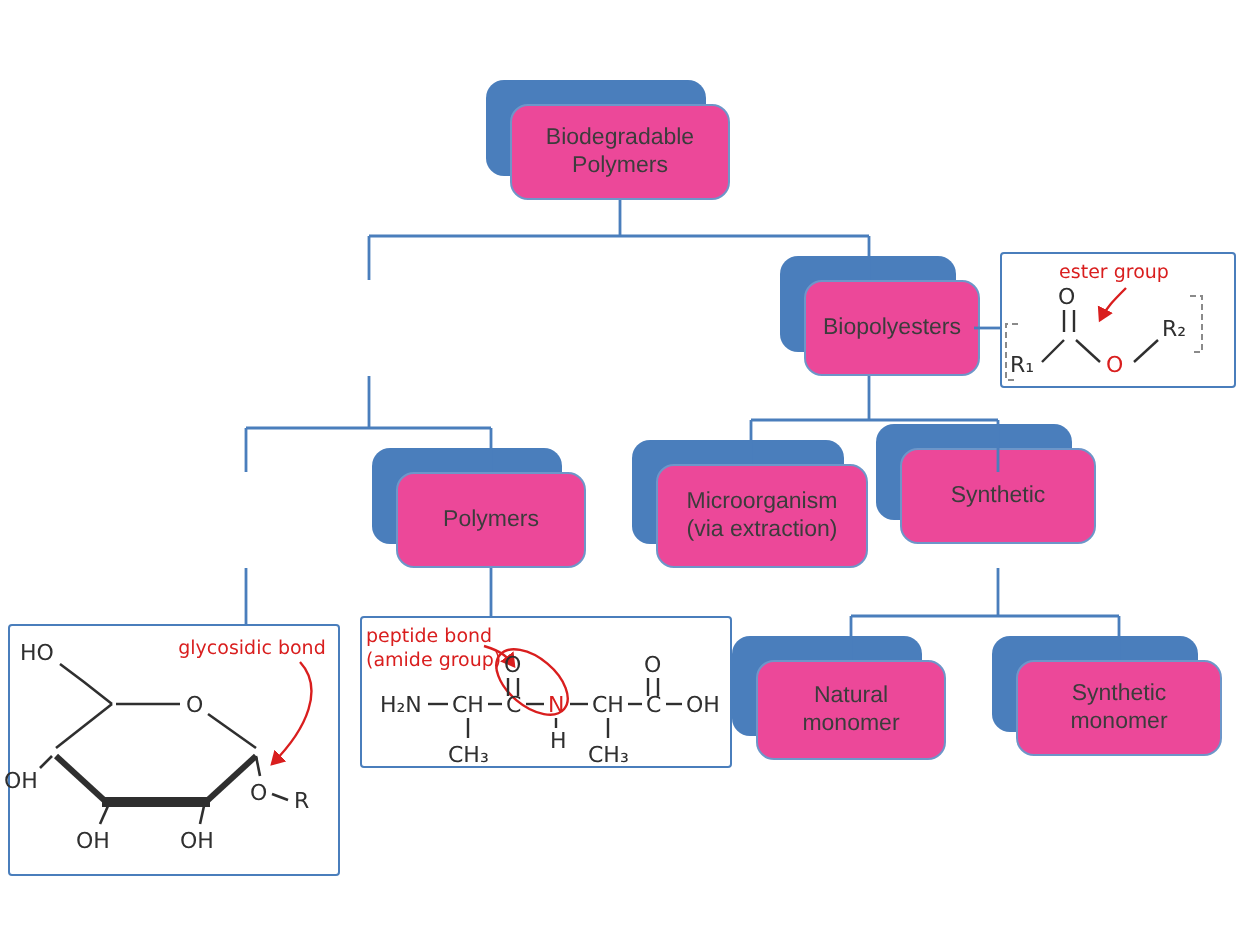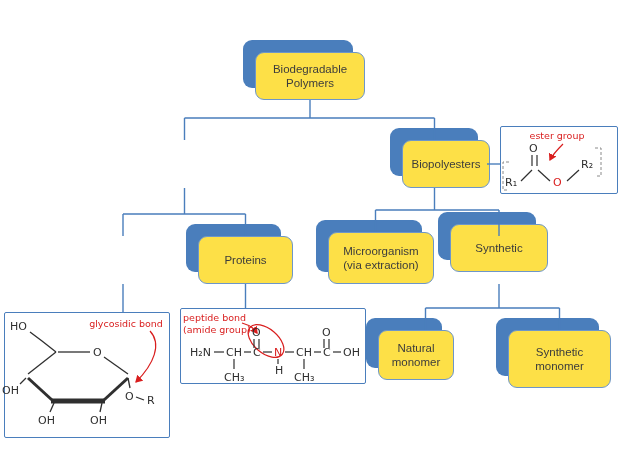--- a/index.html
+++ b/index.html
@@ -11,21 +11,21 @@
   .stage { position:absolute; left:0; top:0; width:620px; height:465px; }
 
   
   .node { position:absolute; }
   .node .shadow {
     position:absolute; left:-12px; top:-12px; width:100%; height:100%;
     background:#4a7ebc; border-radius:9px;
   }
   .node .face {
     position:relative; width:100%; height:100%;
-    background:#fde047; border:1.4px solid #6d96c9; border-radius:9px;
+    background:#ec4899; border:1.4px solid #6d96c9; border-radius:9px;
     display:flex; align-items:center; justify-content:center;
     text-align:center; font-size:11.5px; line-height:1.25; color:#3c3c3c;
     padding:3px 8px;
   }
 
   
   .chembox {
     position:absolute; background:#ffffff; border:1.4px solid #4a7ebc;
     border-radius:2px;
   }
@@ -62,46 +62,46 @@
     <div class="shadow"></div>
     <div class="face">
       <span>Biopolyesters</span>
     </div>
   </div>
 
 
   <div class="node" style="left:198px;top:236px;width:95px;height:48px">
     <div class="shadow"></div>
     <div class="face">
-      <span>Proteins</span>
+      <span>Polymers</span>
     </div>
   </div>
 
   <div class="node" style="left:328px;top:232px;width:106px;height:52px">
     <div class="shadow"></div>
     <div class="face">
       <span>Microorganism (via extraction)</span>
     </div>
   </div>
 
   <div class="node" style="left:450px;top:224px;width:98px;height:48px">
     <div class="shadow"></div>
     <div class="face">
       <span>Synthetic</span>
     </div>
   </div>
 
-  <div class="node" style="left:378px;top:330px;width:76px;height:50px">
+  <div class="node" style="left:378px;top:330px;width:95px;height:50px">
     <div class="shadow"></div>
     <div class="face">
       <span>Natural monomer</span>
     </div>
   </div>
 
-  <div class="node" style="left:508px;top:330px;width:103px;height:58px">
+  <div class="node" style="left:508px;top:330px;width:103px;height:48px">
     <div class="shadow"></div>
     <div class="face">
       <span>Synthetic monomer</span>
     </div>
   </div>
 
   <svg class="layer" viewBox="0 0 620 465">
     <defs>
       <marker id="arr" markerWidth="8" markerHeight="8" refX="5" refY="3.5" orient="auto">
         <path d="M0,0 L6,3.5 L0,7 z" fill="#d91e1e"></path>

